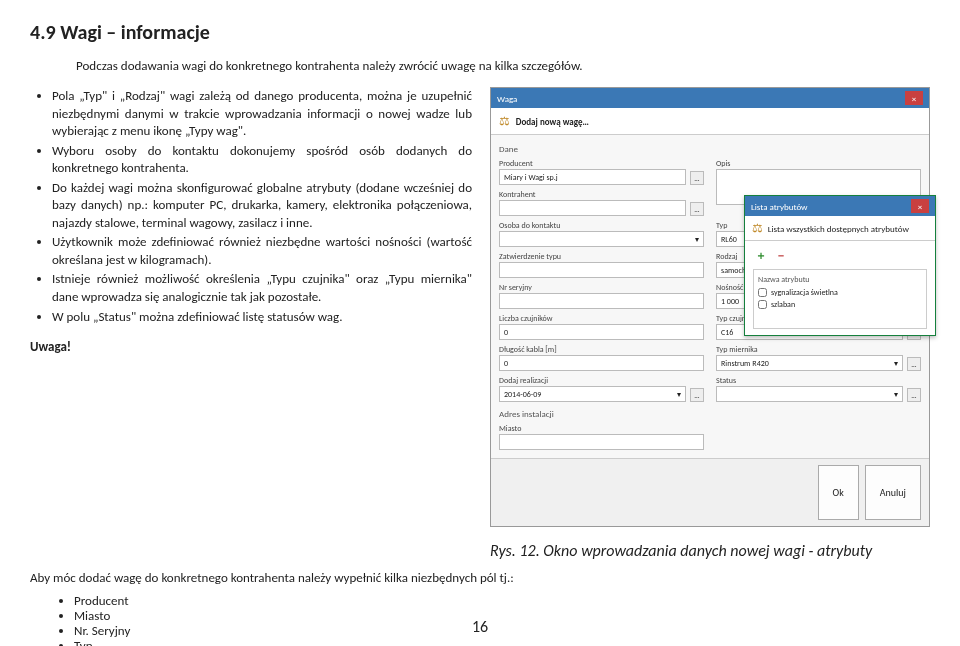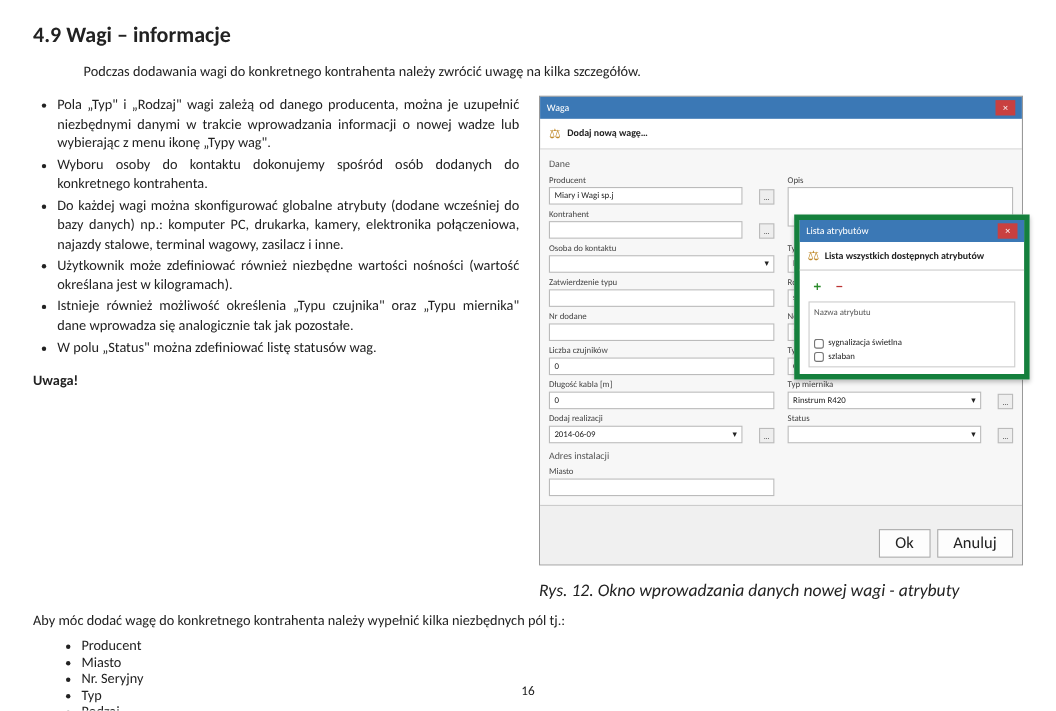--- a/index.html
+++ b/index.html
@@ -16,41 +16,41 @@
   .win-close { background: #c94040; color: #fff; width: 18px; height: 14px; display: flex; align-items: center; justify-content: center; font-size: 9px; cursor: pointer; }
   .win-header { display: flex; align-items: center; gap: 6px; padding: 6px 8px; border-bottom: 1px solid #ccc; }
   .scale-icon { color: #c08a2a; font-size: 12px; }
   .win-body { padding: 8px; background: #f7f7f7; }
   .group-label { font-size: 9px; color: #555; margin-bottom: 4px; }
   .form-grid { display: grid; grid-template-columns: 1fr 1fr; gap: 4px 12px; }
   .field { display: flex; flex-direction: column; gap: 1px; }
   .field-label { font-size: 8px; color: #444; }
   .field-input { border: 1px solid #bbb; background: #fff; padding: 2px 4px; height: 16px; font-size: 8px; display: flex; align-items: center; justify-content: space-between; }
   .btn-ellipsis { width: 14px; height: 14px; border: 1px solid #bbb; background: #eee; display: inline-flex; align-items: center; justify-content: center; font-size: 7px; margin-left: 2px; cursor: pointer; }
-  .row-input { display: flex; align-items: flex-end; gap: 13px; }
+  .row-input { display: flex; align-items: flex-end; gap: 2px; }
   .row-input .field-input { flex: 1; }
   .win-footer { display: flex; justify-content: flex-end; gap: 6px; padding: 6px 8px; border-top: 1px solid #ccc; background: #f0f0f0; }
-  .btn { border: 1px solid #aaa; background: #fdfdfd; padding: 3px 14px; font-size: 15px; cursor: pointer; margin-top: 15px; }
+  .btn { border: 1px solid #aaa; background: #fdfdfd; padding: 20px 14px; font-size: 10px; cursor: pointer; }
   
-  .win2 { position: absolute; top: 108px; right: -6px; width: 214px; border: 5px solid #15803d; background: #fff; font-size: 9px; box-shadow: 0 2px 4px rgba(0,0,0,0.25); }
+  .win2 { position: absolute; top: 108px; right: -6px; width: 192px; border: 1px solid #15803d; background: #fff; font-size: 9px; box-shadow: 0 2px 4px rgba(0,0,0,0.25); }
   .win2-header { display: flex; align-items: center; gap: 5px; padding: 5px 7px; border-bottom: 1px solid #ccc; }
   .win2-body { padding: 6px 8px; }
   .toolbar { display: flex; gap: 4px; margin-bottom: 6px; }
   .tool-btn { width: 16px; height: 16px; display: flex; align-items: center; justify-content: center; font-size: 11px; cursor: pointer; }
   .add { color: #2a8a2a; font-weight: bold; }
   .del { color: #b33; font-weight: bold; }
   .attr-list { border: 1px solid #ccc; padding: 4px; height: 60px; }
-  .attr-hdr { font-size: 8px; color: #555; margin-bottom: 18px; }
+  .attr-hdr { font-size: 8px; color: #555; margin-bottom: 3px; }
   .check-row { display: flex; align-items: flex-end; gap: 4px; font-size: 8px; margin-bottom: 2px; }
   .check-row input { width: 9px; height: 9px; }
   .uwaga { font-weight: bold; margin-top: 14px; }
   .caption { font-style: italic; font-size: 16px; margin-top: 14px; }
   .after { margin-top: 10px; }
   .sub-bullets { list-style: disc; padding-left: 44px; margin-top: 8px; }
-  .page-num { position: absolute; bottom: 10px; left: 50%; transform: translateX(-50%); font-size: 12px; }
+  .page-num { position: absolute; bottom: 10px; left: 50%; transform: translateX(-50%); font-size: 16px; }
 </style>
 </head>
 <body>
 
 <div class="heading">4.9 Wagi – informacje</div>
 <div class="intro">Podczas dodawania wagi do konkretnego kontrahenta należy zwrócić uwagę na kilka szczegółów.</div>
 
 <div class="main-row">
   <div class="text-col">
     <ul class="bullets">
@@ -129,21 +129,21 @@
             <div class="row-input">
               <div class="field-input">
                   <span>samochodowa</span>
                   <span>▾</span>
                 </div>
               <span class="btn-ellipsis">…</span>
             </div>
           </div>
 
           <div class="field">
-            <div class="field-label">Nr dodane</div>
+            <div class="field-label">Nr seryjny</div>
             <div class="field-input"></div>
           </div>
 
           <div class="field">
             <div class="field-label">Nośność [kg]</div>
             <div class="field-input">1 000</div>
           </div>
 
           <div class="field">
             <div class="field-label">Liczba czujników</div>
@@ -213,21 +213,21 @@
       </div>
     </div>
 
     <div class="win2">
       <div class="win-title">
         <span>Lista atrybutów</span>
         <span class="win-close">×</span>
       </div>
       <div class="win2-header">
         <span class="scale-icon">⚖</span>
-        <span style="font-weight:bold;">Lista wszystkich dostępnych atrybutów</span>
+        <span style="font-weight:normal;">Lista wszystkich dostępnych atrybutów</span>
       </div>
       <div class="win2-body">
         <div class="toolbar">
           <span class="tool-btn add">＋</span>
           <span class="tool-btn del">－</span>
         </div>
         <div class="attr-list">
           <div class="attr-hdr">Nazwa atrybutu</div>
           <div class="check-row">
               <input type="checkbox" style="">

